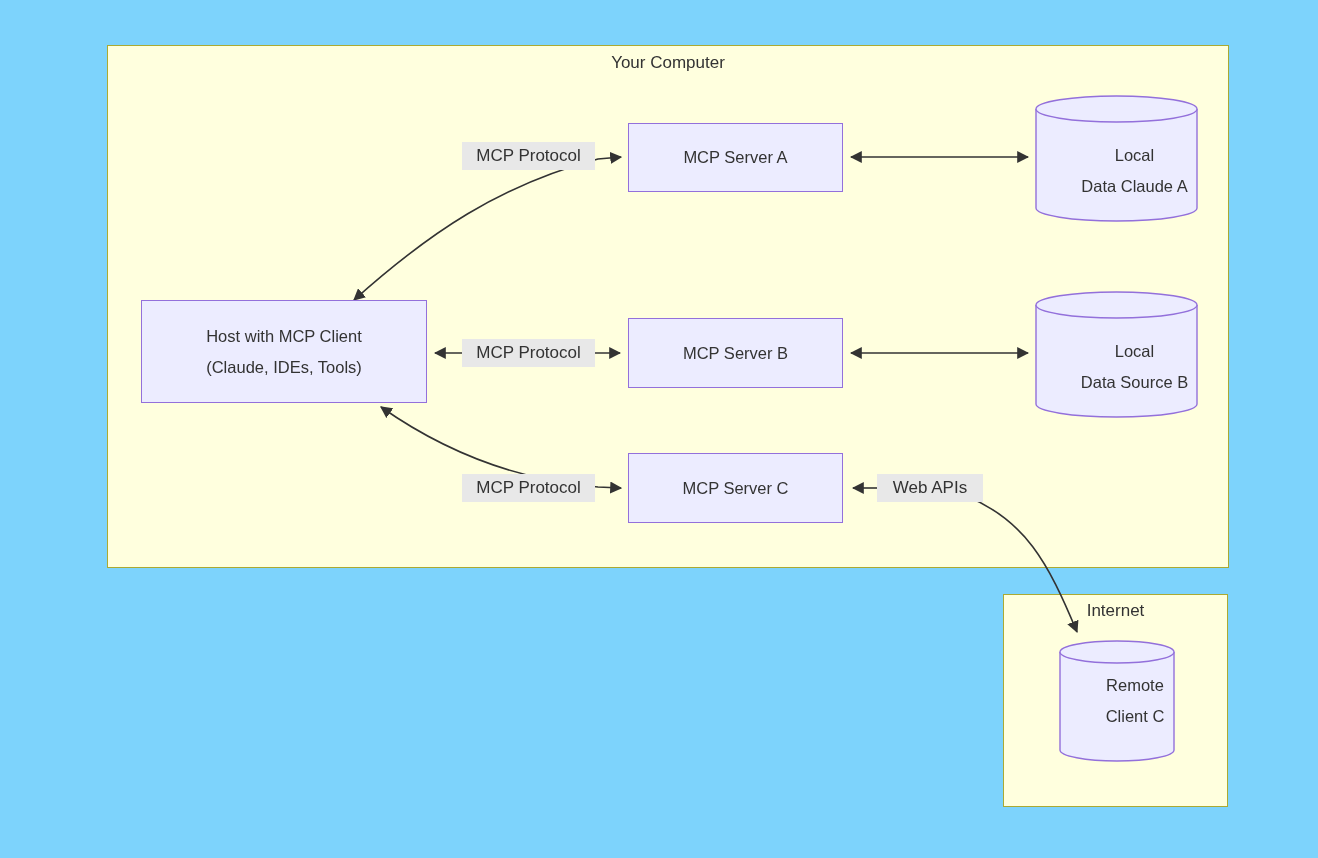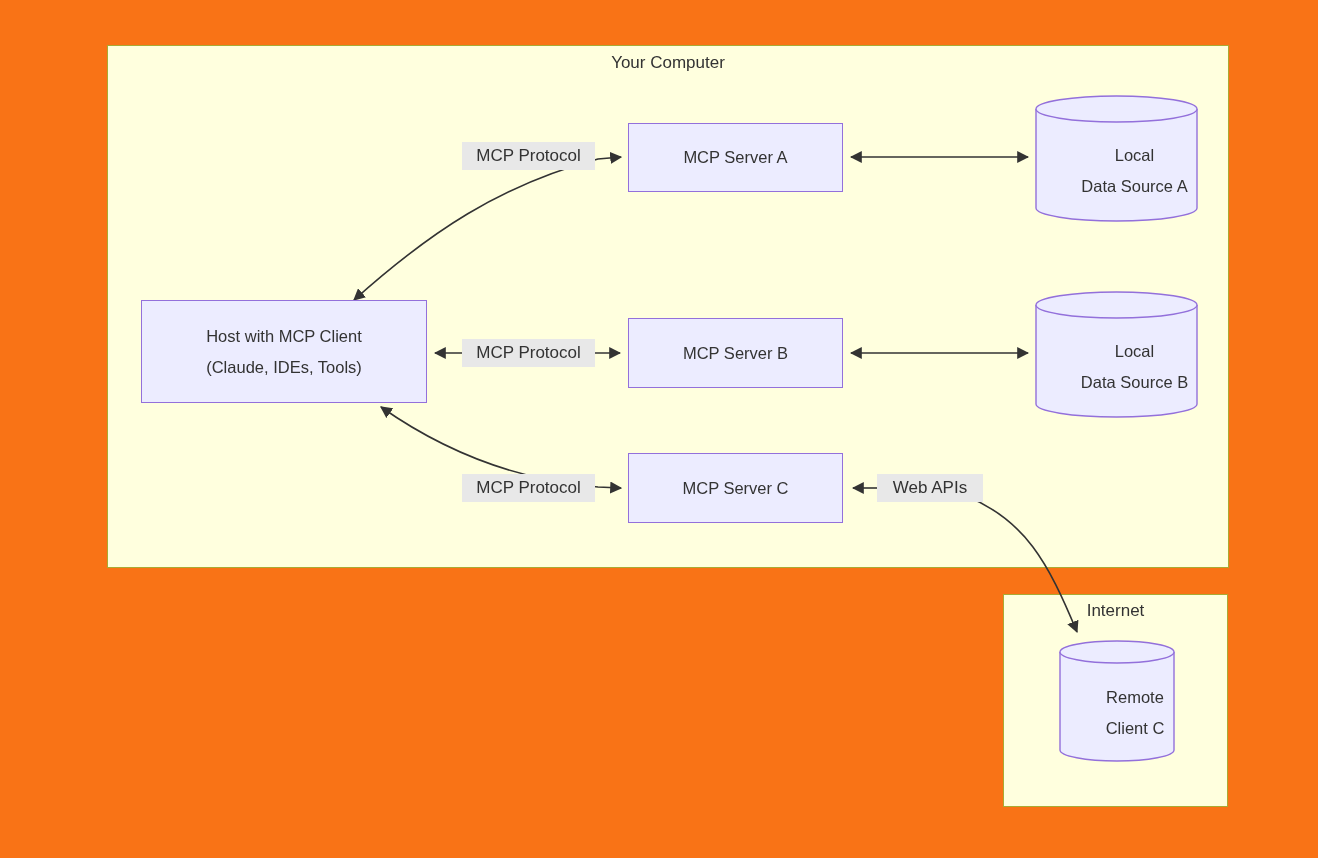--- a/index.html
+++ b/index.html
@@ -13,21 +13,21 @@
   }
   html, body {
     margin: 0;
     padding: 0;
     background: #ffffff;
   }
   #stage {
     position: relative;
     width: 1318px;
     height: 858px;
-    background: #f97316;
+    background: #7dd3fc;
     font-family: "Liberation Sans", sans-serif;
     color: var(--text);
     overflow: hidden;
   }
   .cluster {
     position: absolute;
     background: var(--cluster-fill);
     border: 1.5px solid var(--cluster-stroke);
     box-sizing: border-box;
     z-index: 0;
@@ -142,41 +142,41 @@
     <span>MCP Server B</span>
   </div>
 
   <div class="cylinder" style="left:1035px; top:95px; width:163px; height:127px;">
     <svg width="163" height="127">
       <path class="cyl-shape" d="M 1,14 L 1,113 A 80.5,13 0 0 0 162,113 L 162,14"></path>
       <ellipse class="cyl-shape" cx="81.5" cy="14" rx="80.5" ry="13"></ellipse>
     </svg>
     <div class="cyl-text" style="top:45px;">
       <div>Local</div>
-      <div>Data Source A</div>
+      <div>Data Claude A</div>
     </div>
   </div>
 
   <div class="cylinder" style="left:1035px; top:291px; width:163px; height:127px;">
     <svg width="163" height="127">
       <path class="cyl-shape" d="M 1,14 L 1,113 A 80.5,13 0 0 0 162,113 L 162,14"></path>
       <ellipse class="cyl-shape" cx="81.5" cy="14" rx="80.5" ry="13"></ellipse>
     </svg>
     <div class="cyl-text" style="top:45px;">
       <div>Local</div>
       <div>Data Source B</div>
     </div>
   </div>
 
   <div class="cylinder" style="left:1059px; top:640px; width:116px; height:122px;">
     <svg width="116" height="122">
       <path class="cyl-shape" d="M 1,12 L 1,110 A 57,11 0 0 0 115,110 L 115,12"></path>
       <ellipse class="cyl-shape" cx="58" cy="12" rx="57" ry="11"></ellipse>
     </svg>
-    <div class="cyl-text" style="top:42px;">
+    <div class="cyl-text" style="top:30px;">
       <div>Remote</div>
       <div>Client C</div>
     </div>
   </div>
 
   <div class="edge-label" style="left:462px; top:142px; width:133px; height:28px;">MCP Protocol</div>
   <div class="edge-label" style="left:462px; top:339px; width:133px; height:28px;">MCP Protocol</div>
   <div class="edge-label" style="left:462px; top:474px; width:133px; height:28px;">MCP Protocol</div>
   <div class="edge-label" style="left:877px; top:474px; width:106px; height:28px;">Web APIs</div>
 

